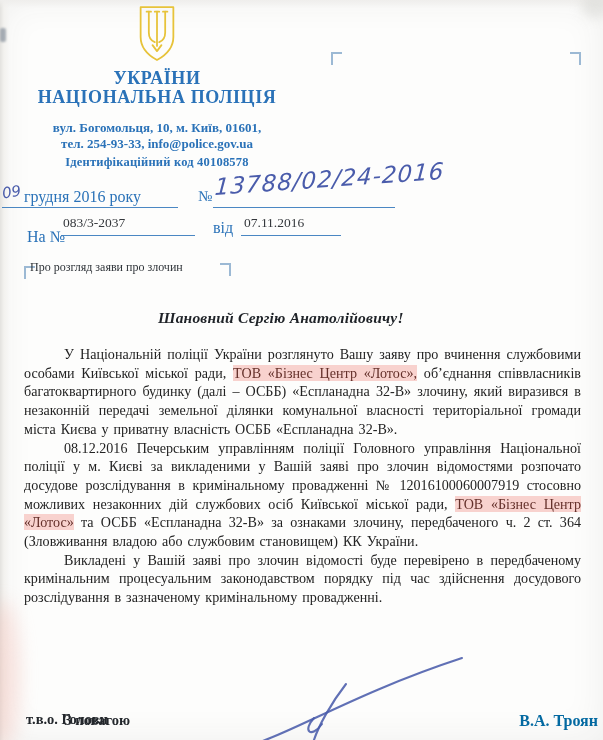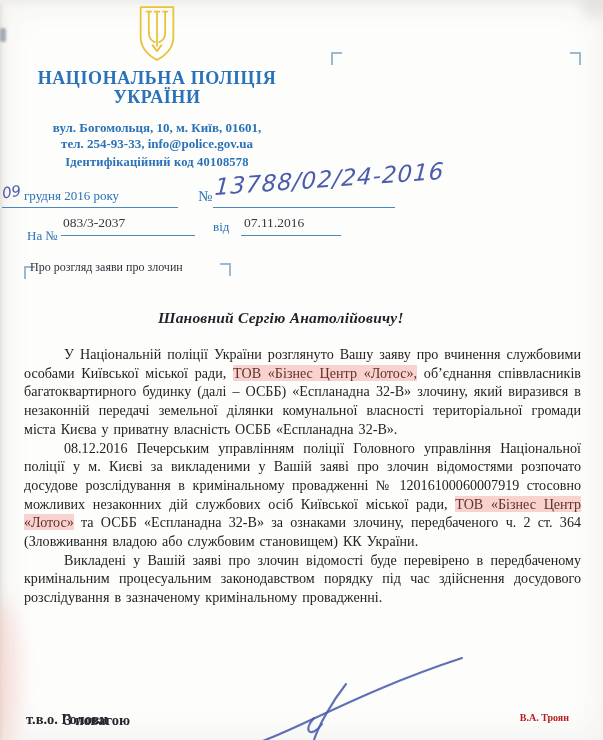--- a/index.html
+++ b/index.html
@@ -28,42 +28,42 @@
   
   .cr{position:absolute;width:9px;height:11px;}
   .cr.tl{border-left:2px solid #9cb9d4;border-top:2px solid #9cb9d4;}
   .cr.tr{border-right:2px solid #9cb9d4;border-top:2px solid #9cb9d4;}
 
   
   .recv{position:absolute;left:358px;top:50px;font-size:14.5px;line-height:18.5px;color:#23303c;}
   .b{font-weight:bold;}
 
   
-  .lbl{position:absolute;color:var(--accent,#2a72b8);font-size:13px;white-space:nowrap;}
+  .lbl{position:absolute;color:var(--accent,#2a72b8);font-size:16px;white-space:nowrap;}
   .val{position:absolute;color:#35383c;font-size:13.5px;white-space:nowrap;text-align:right;}
   .ul{position:absolute;border-top:1.5px solid var(--accent,#2a72b8);height:0;opacity:.85;}
   .hand{position:absolute;font-family:"DejaVu Sans",sans-serif;font-style:italic;color:var(--ink,#4a5cab);white-space:nowrap;}
   .hand-day{font-size:15px;transform:rotate(-9deg);}
   .hand-number{font-size:23px;letter-spacing:1px;transform:rotate(-4deg) skewX(-8deg);transform-origin:left bottom;}
 
   
   .subject{position:absolute;left:30px;top:260px;font-size:12px;color:#2e3338;}
 
   
   .salutation{position:absolute;left:158px;top:309px;font-size:15.5px;font-weight:bold;font-style:italic;color:#1e2227;letter-spacing:.2px;}
 
   
   .bodytext{position:absolute;left:24px;top:345px;width:557px;color:var(--bodyText,#232323);}
   .bodytext p{margin:0;text-indent:40px;text-align:justify;font-size:14.1px;line-height:18.7px;word-spacing:1.5px;}
   .hl{background:var(--hl,#f8d2ce);color:var(--hlText,#64302a);}
 
   
   .close-regards{position:absolute;left:64px;top:692px;font-size:14.5px;color:#23272c;margin-top:20px;}
   .close-pos{position:absolute;left:26px;top:711px;font-size:14.5px;color:#23272c;}
-  .close-signer{position:absolute;right:34px;top:712px;font-size:10px;color:#b91c1c;}
+  .close-signer{position:absolute;right:5px;top:712px;font-size:16px;color:#0369a1;}
 
   .signature{position:absolute;left:256px;top:650px;width:212px;height:98px;}
   .signature path{stroke:var(--ink,#4a5cab);stroke-width:2.1;fill:none;stroke-linecap:round;opacity:.88;}
 </style>
 </head>
 <body>
 
 <div class="page">
 
   <div class="edge-left"></div>
@@ -77,22 +77,22 @@
       <svg viewBox="0 0 60 78" fill="none" stroke="#e7c33a" stroke-width="2.4" stroke-linecap="round" stroke-linejoin="round">
         <path d="M8 3 H52 V43 Q52 62 30 74 Q8 62 8 43 Z"></path>
         <path d="M30 9 V55"></path>
         <path d="M19 9 V37 Q19 47 27 50"></path>
         <path d="M41 9 V37 Q41 47 33 50"></path>
         <path d="M24 54 L30 62 L36 54"></path>
         <path d="M16 9 H22 M27 9 H33 M38 9 H44"></path>
       </svg>
     </div>
     <div class="org">
+      <div>УКРАЇНИ</div>
       <div>НАЦІОНАЛЬНА ПОЛІЦІЯ</div>
-      <div>УКРАЇНИ</div>
     </div>
     <div class="addr">
       <div>вул. Богомольця, 10, м. Київ, 01601,</div>
       <div>тел. 254-93-33, info@police.gov.ua</div>
     </div>
     <div class="idcode">Ідентифікаційний код 40108578</div>
   </header>
 
   <div class="cr tl" style="left:331px;top:52px"></div>
   <div class="cr tr" style="left:570px;top:52px"></div>

